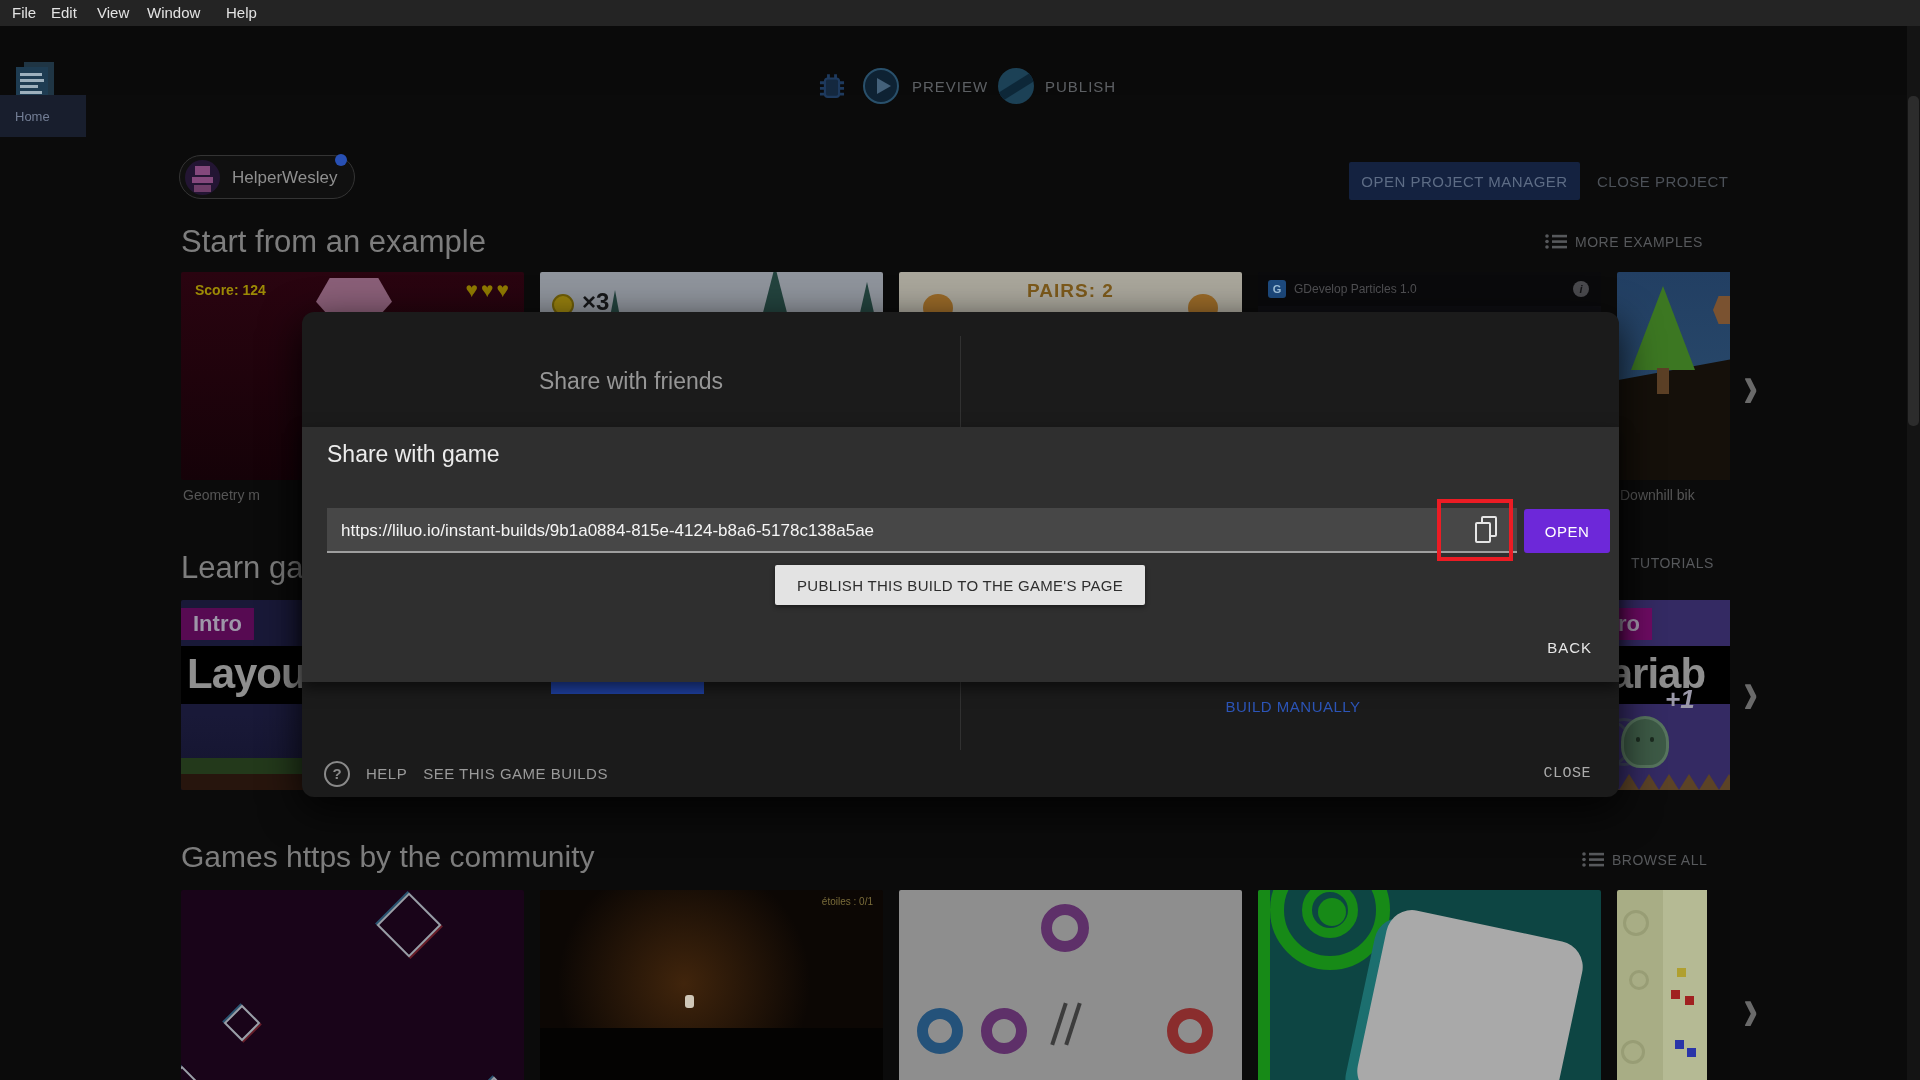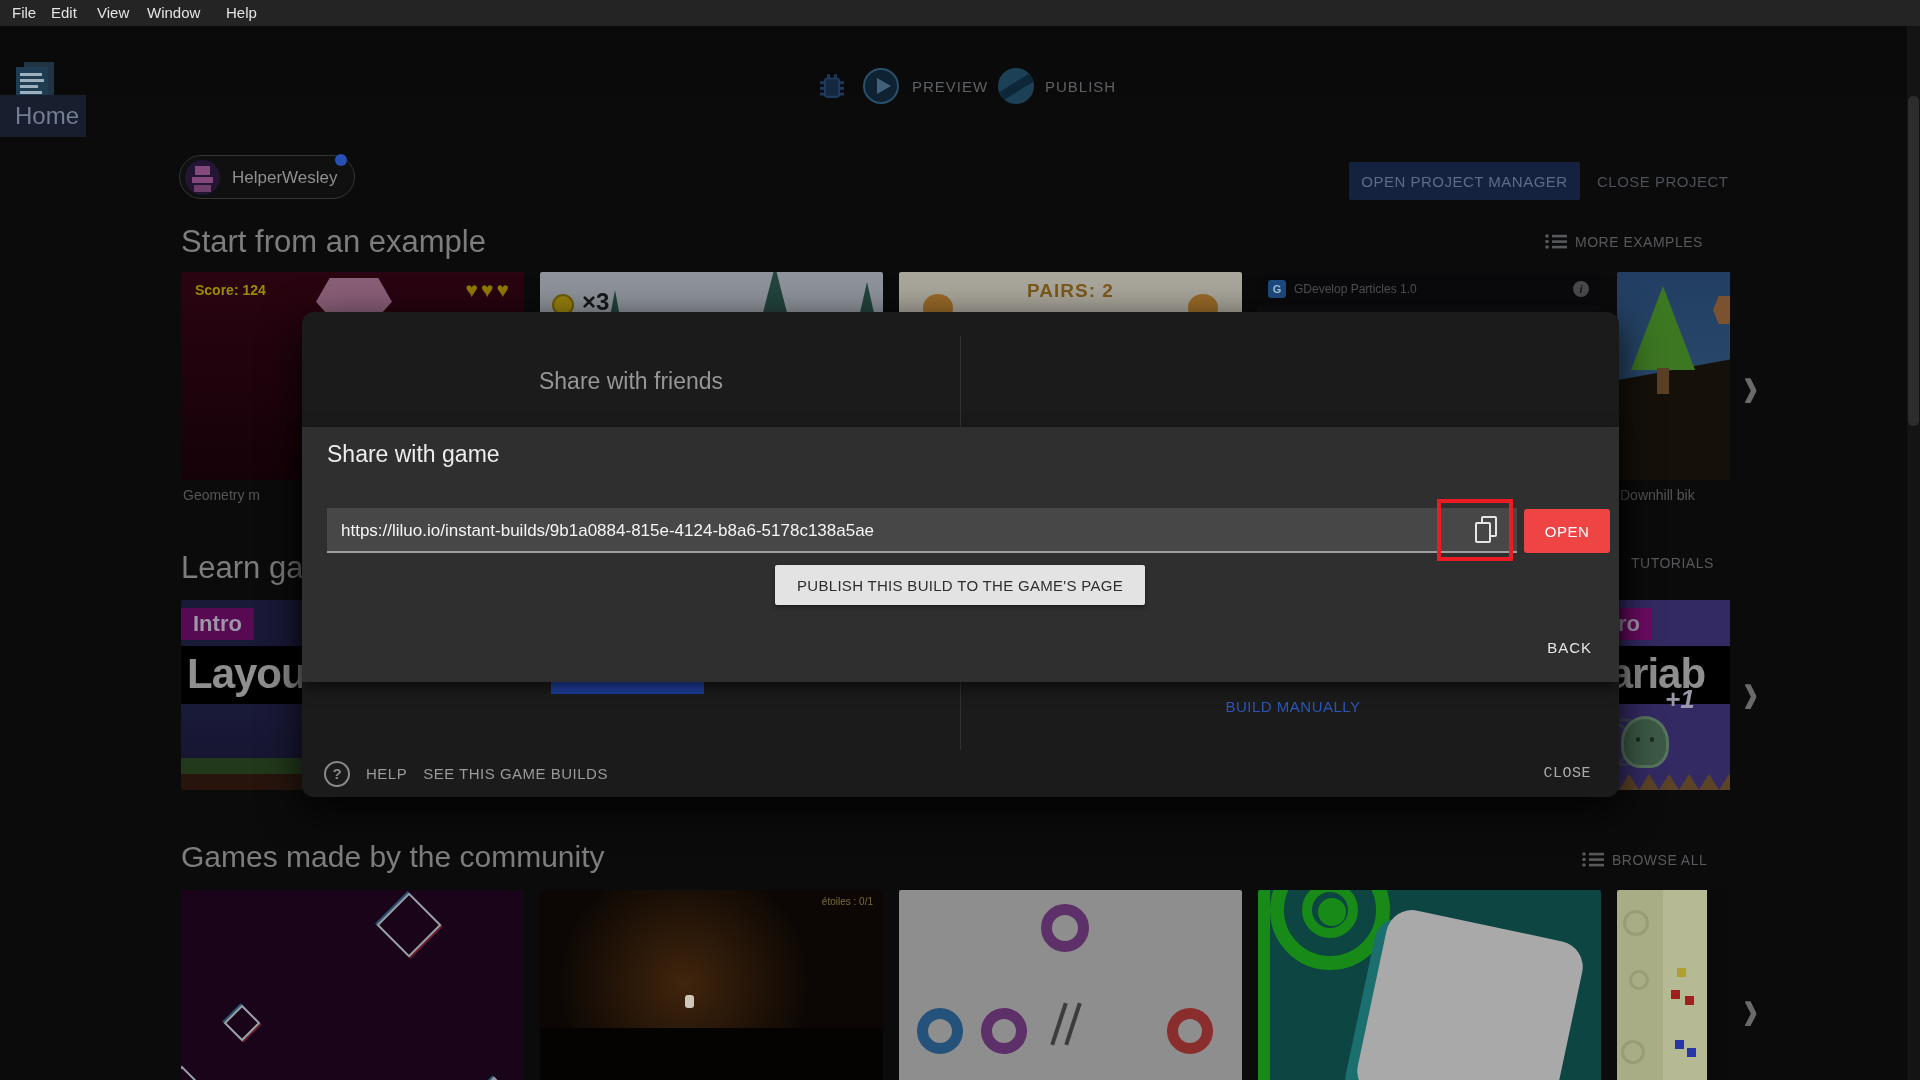--- a/index.html
+++ b/index.html
@@ -19,21 +19,21 @@
   .proj-back{position:absolute;left:8px;top:0;width:30px;height:42px;background:#315a74;opacity:.55;}
   .proj-front{position:absolute;left:0;top:5px;width:32px;height:45px;background:#1e3c52;}
   .proj-front i{position:absolute;left:4px;height:3px;background:#9db0bd;}
   .play-circle{position:absolute;width:36px;height:36px;border-radius:50%;background:#0e2233;border:2px solid #29506b;}
   .play-tri{position:absolute;left:12px;top:8px;width:0;height:0;border-left:14px solid #44617a;border-top:8px solid transparent;border-bottom:8px solid transparent;}
   .globe{position:absolute;width:36px;height:36px;border-radius:50%;background:#1c4156;overflow:hidden;}
   .globe i{position:absolute;left:-8px;top:14px;width:54px;height:9px;background:#0d2738;transform:rotate(-32deg);}
 
   
   .home-tab{position:absolute;left:0;top:95px;width:86px;height:42px;background:#181e2d;color:#737e95;
-            font-size:24px;display:flex;align-items:center;padding-left:15px;}
+            font-size:13px;display:flex;align-items:center;padding-left:15px;}
 
   
   .chip{position:absolute;left:179px;top:155px;width:176px;height:44px;border:1px solid #343434;border-radius:22px;background:#101010;}
   .chip-avatar{position:absolute;left:5px;top:4px;width:35px;height:35px;border-radius:50%;background:#231533;overflow:hidden;}
   .ava-head{position:absolute;left:10px;top:6px;width:15px;height:9px;background:#84487c;}
   .ava-body{position:absolute;left:7px;top:17px;width:21px;height:6px;background:#84487c;}
   .ava-legs{position:absolute;left:9px;top:25px;width:17px;height:7px;background:#6e3d68;}
   .chip-name{position:absolute;left:52px;top:0;height:44px;line-height:44px;color:#8f8f8f;font-size:17px;}
   .chip-dot{position:absolute;right:7px;top:-2px;width:12px;height:12px;border-radius:50%;background:#2850b4;}
   .opm-btn{position:absolute;left:1349px;top:162px;width:231px;height:38px;background:#142240;color:#5d6c85;
@@ -131,21 +131,21 @@
          box-shadow:0 6px 14px rgba(0,0,0,.55);z-index:2;}
   .panel-title{position:absolute;left:25px;top:14px;color:#ececec;font-size:23px;}
   .url-field{position:absolute;left:25px;top:81px;width:1190px;height:45px;background:#474747;}
   .url-input{position:absolute;left:0;top:0;width:100%;height:100%;background:transparent;border:none;outline:none;
              color:#f5f5f5;font-size:17px;padding:0 60px 0 14px;font-family:"Liberation Sans",sans-serif;}
   .url-underline{position:absolute;left:0;bottom:0;width:100%;height:2px;background:#9e9e9e;}
   .copy-btn{position:absolute;right:8px;top:2px;width:44px;height:41px;}
   .copy-back{position:absolute;left:16px;top:6px;width:16px;height:21px;border:2px solid #e6e6e6;border-radius:2px;}
   .copy-front{position:absolute;left:10px;top:12px;width:16px;height:21px;border:2px solid #e6e6e6;border-radius:2px;background:#474747;}
   .red-box{position:absolute;left:1135px;top:72px;width:76px;height:62px;border:4px solid #ec1c24;z-index:3;}
-  .open-btn{position:absolute;left:1222px;top:82px;width:86px;height:44px;background:#ef4444;border-radius:3px;
+  .open-btn{position:absolute;left:1222px;top:82px;width:86px;height:44px;background:#6d28d9;border-radius:3px;
             color:#fff;font-size:15px;display:flex;align-items:center;justify-content:center;letter-spacing:.5px;}
   .pub-build-btn{position:absolute;left:473px;top:138px;width:370px;height:40px;background:#e3e3e3;border-radius:2px;
                  color:#2e2e2e;font-size:15px;display:flex;align-items:center;justify-content:center;letter-spacing:.3px;
                  box-shadow:0 2px 5px rgba(0,0,0,.45);}
   .back-btn{position:absolute;right:27px;top:212px;color:#e6e6e6;font-size:15px;letter-spacing:1px;}
 
   
   .scrollbar{position:absolute;right:0;top:26px;width:13px;height:1054px;background:#141414;}
   .scroll-thumb{position:absolute;left:1px;top:70px;width:11px;height:330px;background:#2c2c2c;border-radius:5px;}
 </style>
@@ -291,21 +291,21 @@
           <i class="spike"></i>
           <i class="spike"></i>
         <i class="spike"></i>
           <i class="spike"></i>
 
       </div>
     </div>
   </div>
   <span class="chev" style="left:1743px;top:668px">›</span>
 
-  <div class="sec-title" style="left:181px;top:840px;font-size:30px">Games made by the community</div>
+  <div class="sec-title" style="left:181px;top:840px;font-size:30px">Games https by the community</div>
   <div class="sec-action" style="left:1582px;top:851px">
     <svg width="22" height="17" viewBox="0 0 22 17" fill="#57595c">
       <circle cx="2" cy="3" r="1.8"></circle>
         <rect x="7" y="1.8" width="15" height="2.6"></rect>
       <circle cx="2" cy="8.5" r="1.8"></circle>
         <rect x="7" y="7.3" width="15" height="2.6"></rect>
       <circle cx="2" cy="14" r="1.8"></circle>
         <rect x="7" y="12.8" width="15" height="2.6"></rect>
     </svg>
     <span>BROWSE ALL</span>

